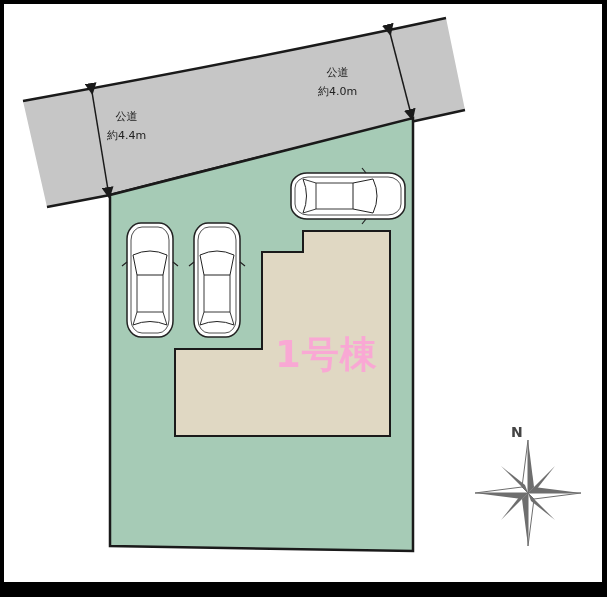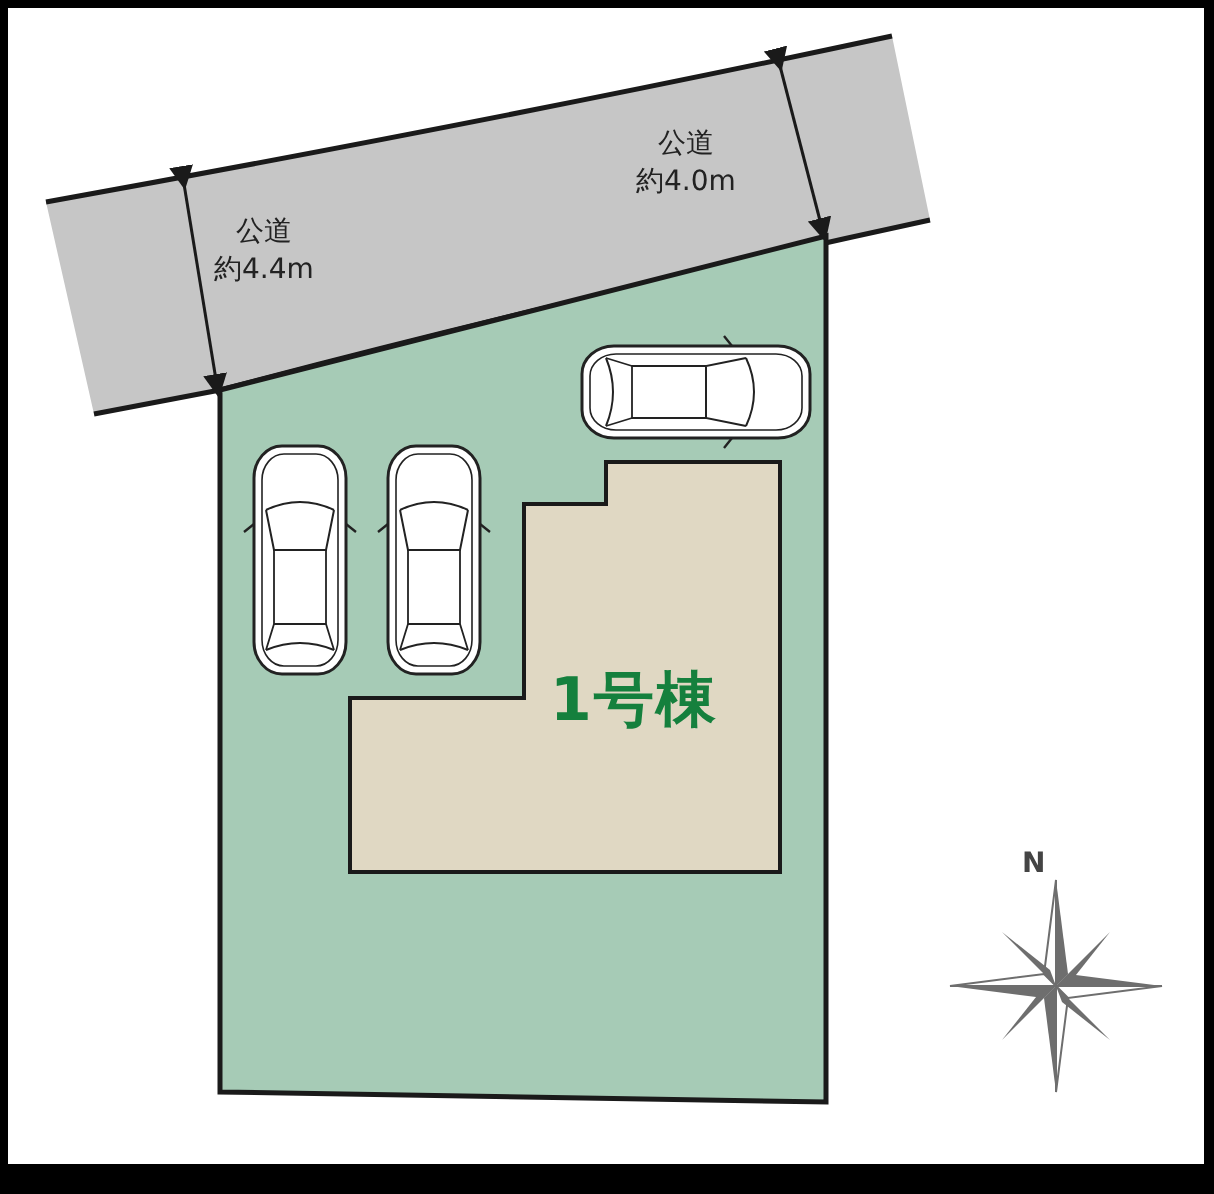--- a/index.html
+++ b/index.html
@@ -1,19 +1,19 @@
 <!DOCTYPE html>
 <html><head>
 <meta charset="utf-8">
 <style>
   html,body{margin:0;padding:0;background:#000;}
   body{width:607px;height:597px;position:relative;overflow:hidden;font-family:"DejaVu Sans",sans-serif;}
   #canvas{position:absolute;left:0;top:0;width:607px;height:597px;}
-  .label{position:absolute;color:#222;font-size:14px;line-height:19px;text-align:center;white-space:nowrap;}
-  .bldg{position:absolute;font-size:30px;font-weight:bold;color:#15803d;letter-spacing:1px;}
+  .label{position:absolute;color:#222;font-size:11px;line-height:19px;text-align:center;white-space:nowrap;}
+  .bldg{position:absolute;font-size:37px;font-weight:bold;color:#f9a8d4;letter-spacing:1px;}
   .north{position:absolute;font-size:14px;font-weight:bold;color:#444;}
 </style>
 </head>
 <body>
 
 <div id="canvas">
   <svg width="607" height="597" viewBox="0 0 607 597" xmlns="http://www.w3.org/2000/svg" style="position:absolute;left:0;top:0">
 
     <rect x="4" y="4" width="598" height="578" fill="#ffffff"></rect>
 

